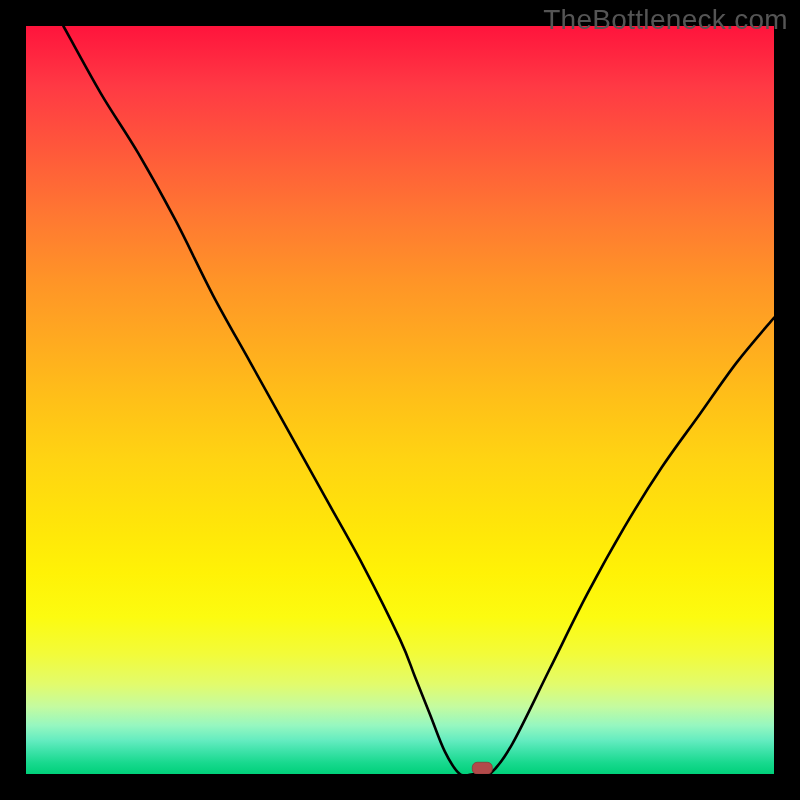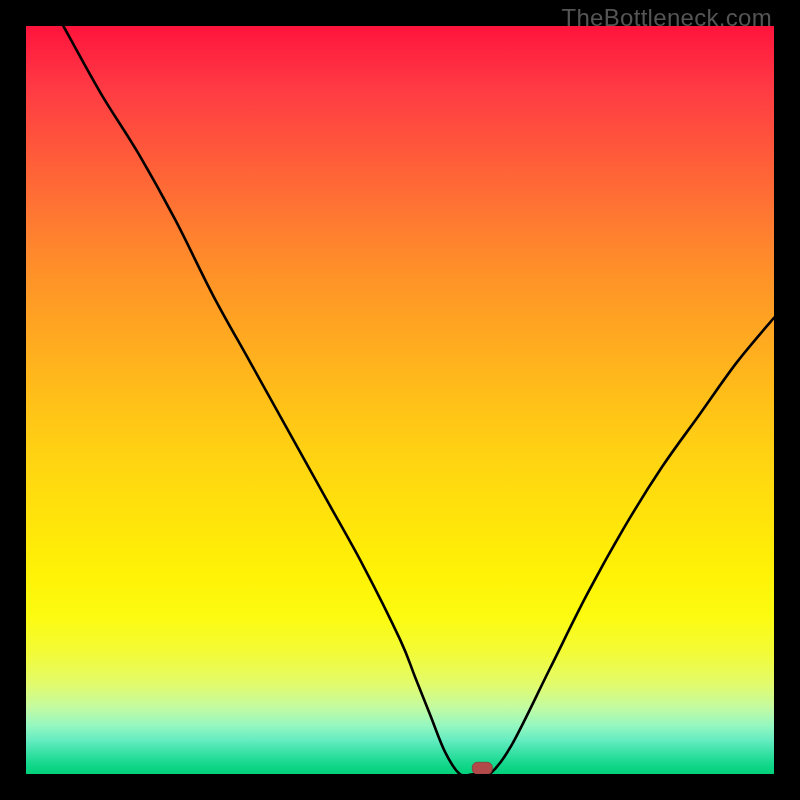--- a/index.html
+++ b/index.html
@@ -1,17 +1,17 @@
 <!DOCTYPE html>
 <html><head>
 <meta charset="utf-8">
 <style>
 * { margin: 0; padding: 0; box-sizing: border-box; }
 body { background: #000; width: 800px; height: 800px; position: relative; font-family: Arial, sans-serif; }
-.watermark { position: absolute; top: 4px; right: 28px; color: #555; font-size: 24px; font-weight: 500; z-index: 10; letter-spacing: 0.3px; }
+.watermark { position: absolute; top: 4px; right: 12px; color: #555; font-size: 28px; font-weight: 500; z-index: 10; letter-spacing: 0.3px; }
 .plot-area { position: absolute; top: 26px; left: 26px; width: 748px; height: 748px; background: linear-gradient(to bottom,
   #ff143c 0%,
   #ff3944 8%,
   #ff5a3a 17%,
   #ff7a31 26%,
   #ff9427 34%,
   #ffaa20 42%,
   #ffc018 50%,
   #ffd412 58%,
   #ffe40a 66%,

